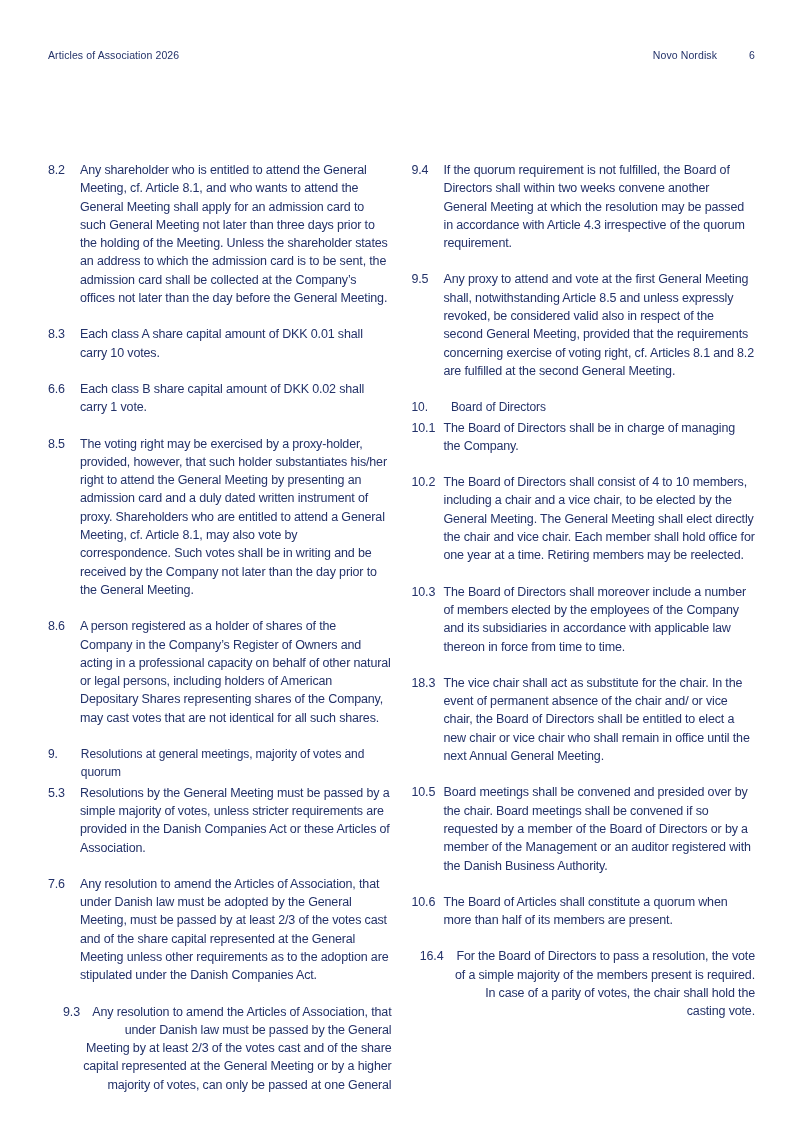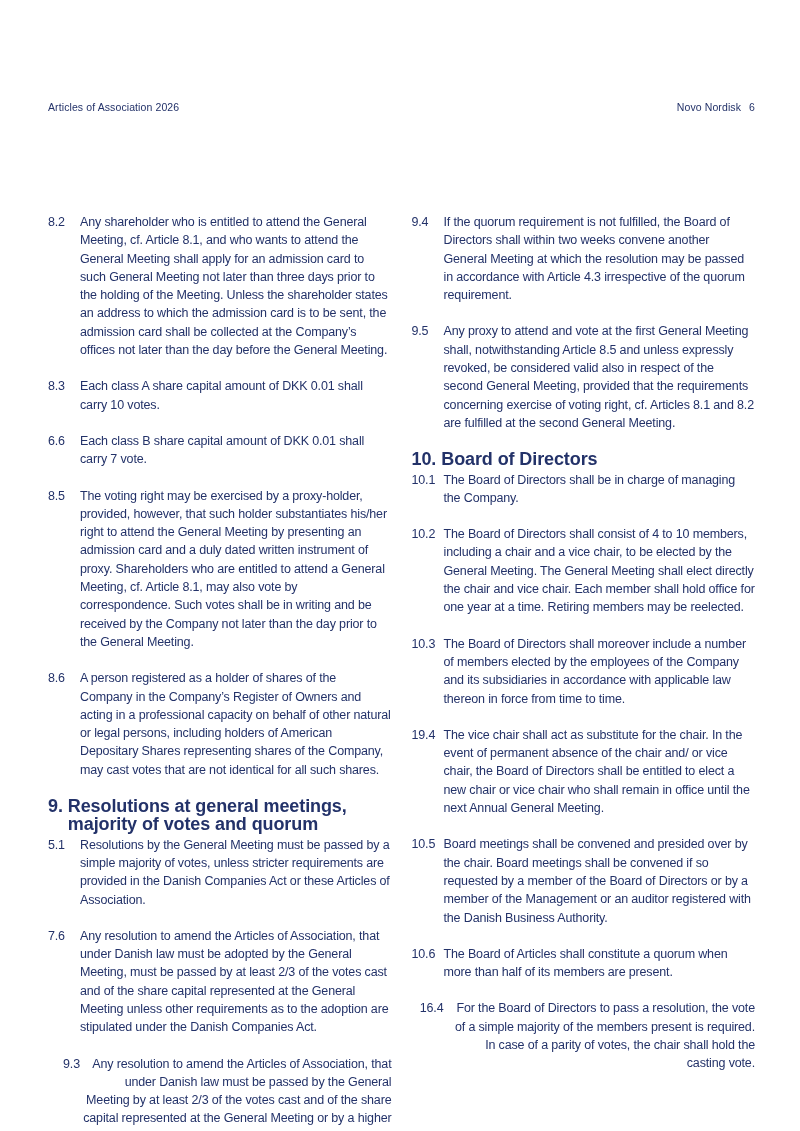--- a/index.html
+++ b/index.html
@@ -7,36 +7,35 @@
   body {
     width: 800px;
     height: 1131px;
     font-family: "Liberation Sans", sans-serif;
     color: #233269;
     overflow: hidden;
   }
   .page {
     width: 800px;
     height: 1131px;
-    padding: 16px 45px 0 48px;
+    padding: 0 45px 0 48px;
     background: #ffffff;
   }
   .doc-header {
     padding-top: 49px;
     display: flex;
     justify-content: space-between;
     align-items: baseline;
     font-size: 10.5px;
     letter-spacing: 0.1px;
   }
   .doc-header .right {
     display: flex;
-    gap: 8px;
+    gap: 32px;
     align-items: baseline;
-    margin-top: 36px;
   }
   .columns {
     margin-top: 100px;
     display: flex;
     gap: 20px;
   }
   .col {
     width: 344px;
     font-size: 12.5px;
     line-height: 18.3px;
@@ -46,24 +45,25 @@
     display: flex;
     margin-bottom: 18px;
   }
   .item:last-child { margin-bottom: 0; text-align: right; }
   .num {
     width: 32px;
     flex-shrink: 0;
   }
   .txt { flex: 1; }
   .item.heading {
-    font-weight: 700;
-    font-size: 18px;
+    font-weight: 400;
+    font-size: 12px;
     margin-bottom: 2px;
     letter-spacing: -0.1px;
+    gap: 18px;
   }
   .item.heading .num {
     width: auto;
     margin-right: 5px;
   }
 </style>
 </head>
 <body>
 
 <div class="page">
@@ -82,36 +82,36 @@
       <div class="item">
         <span class="num">8.2</span>
         <p class="txt">Any shareholder who is entitled to attend the General Meeting, cf. Article 8.1, and who wants to attend the General Meeting shall apply for an admission card to such General Meeting not later than three days prior to the holding of the Meeting. Unless the shareholder states an address to which the admission card is to be sent, the admission card shall be collected at the Company’s offices not later than the day before the General Meeting.</p>
       </div>
       <div class="item">
         <span class="num">8.3</span>
         <p class="txt">Each class A share capital amount of DKK 0.01 shall carry 10 votes.</p>
       </div>
       <div class="item">
         <span class="num">6.6</span>
-        <p class="txt">Each class B share capital amount of DKK 0.01 shall carry 7 vote.</p>
+        <p class="txt">Each class B share capital amount of DKK 0.02 shall carry 1 vote.</p>
       </div>
       <div class="item">
         <span class="num">8.5</span>
         <p class="txt">The voting right may be exercised by a proxy-holder, provided, however, that such holder substantiates his/her right to attend the General Meeting by presenting an admission card and a duly dated written instrument of proxy. Shareholders who are entitled to attend a General Meeting, cf. Article 8.1, may also vote by correspondence. Such votes shall be in writing and be received by the Company not later than the day prior to the General Meeting.</p>
       </div>
       <div class="item">
         <span class="num">8.6</span>
         <p class="txt">A person registered as a holder of shares of the Company in the Company’s Register of Owners and acting in a professional capacity on behalf of other natural or legal persons, including holders of American Depositary Shares representing shares of the Company, may cast votes that are not identical for all such shares.</p>
       </div>
       <div class="item heading">
         <span class="num">9.</span>
         <p class="txt">Resolutions at general meetings, majority of votes and quorum</p>
       </div>
       <div class="item">
-        <span class="num">5.1</span>
+        <span class="num">5.3</span>
         <p class="txt">Resolutions by the General Meeting must be passed by a simple majority of votes, unless stricter requirements are provided in the Danish Companies Act or these Articles of Association.</p>
       </div>
       <div class="item">
         <span class="num">7.6</span>
         <p class="txt">Any resolution to amend the Articles of Association, that under Danish law must be adopted by the General Meeting, must be passed by at least 2/3 of the votes cast and of the share capital represented at the General Meeting unless other requirements as to the adoption are stipulated under the Danish Companies Act.</p>
       </div>
       <div class="item">
         <span class="num">9.3</span>
         <p class="txt">Any resolution to amend the Articles of Association, that under Danish law must be passed by the General Meeting by at least 2/3 of the votes cast and of the share capital represented at the General Meeting or by a higher majority of votes, can only be passed at one General</p>
       </div>
@@ -136,21 +136,21 @@
       </div>
       <div class="item">
         <span class="num">10.2</span>
         <p class="txt">The Board of Directors shall consist of 4 to 10 members, including a chair and a vice chair, to be elected by the General Meeting. The General Meeting shall elect directly the chair and vice chair. Each member shall hold office for one year at a time. Retiring members may be reelected.</p>
       </div>
       <div class="item">
         <span class="num">10.3</span>
         <p class="txt">The Board of Directors shall moreover include a number of members elected by the employees of the Company and its subsidiaries in accordance with applicable law thereon in force from time to time.</p>
       </div>
       <div class="item">
-        <span class="num">19.4</span>
+        <span class="num">18.3</span>
         <p class="txt">The vice chair shall act as substitute for the chair. In the event of permanent absence of the chair and/ or vice chair, the Board of Directors shall be entitled to elect a new chair or vice chair who shall remain in office until the next Annual General Meeting.</p>
       </div>
       <div class="item">
         <span class="num">10.5</span>
         <p class="txt">Board meetings shall be convened and presided over by the chair. Board meetings shall be convened if so requested by a member of the Board of Directors or by a member of the Management or an auditor registered with the Danish Business Authority.</p>
       </div>
       <div class="item">
         <span class="num">10.6</span>
         <p class="txt">The Board of Articles shall constitute a quorum when more than half of its members are present.</p>
       </div>

